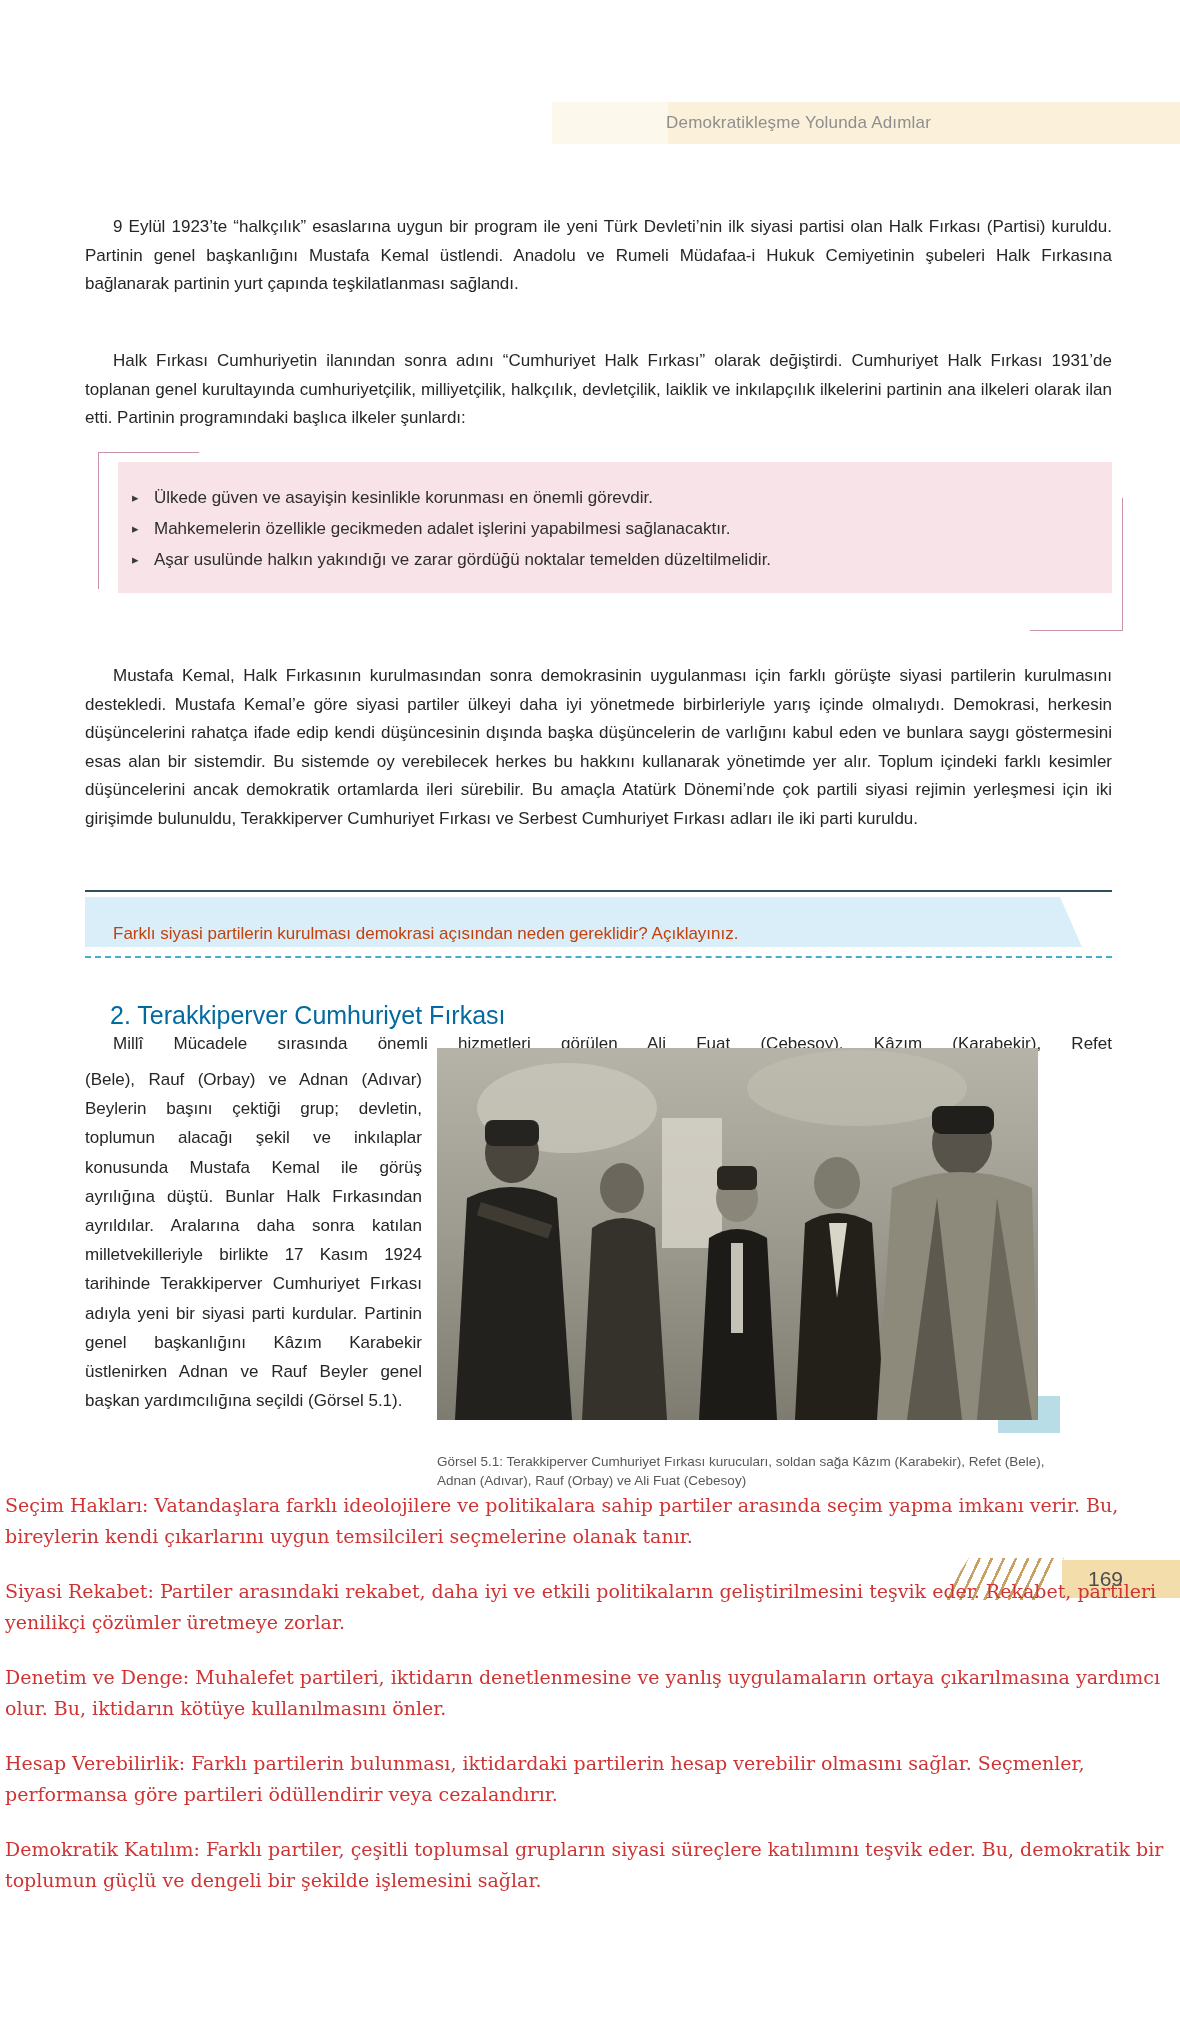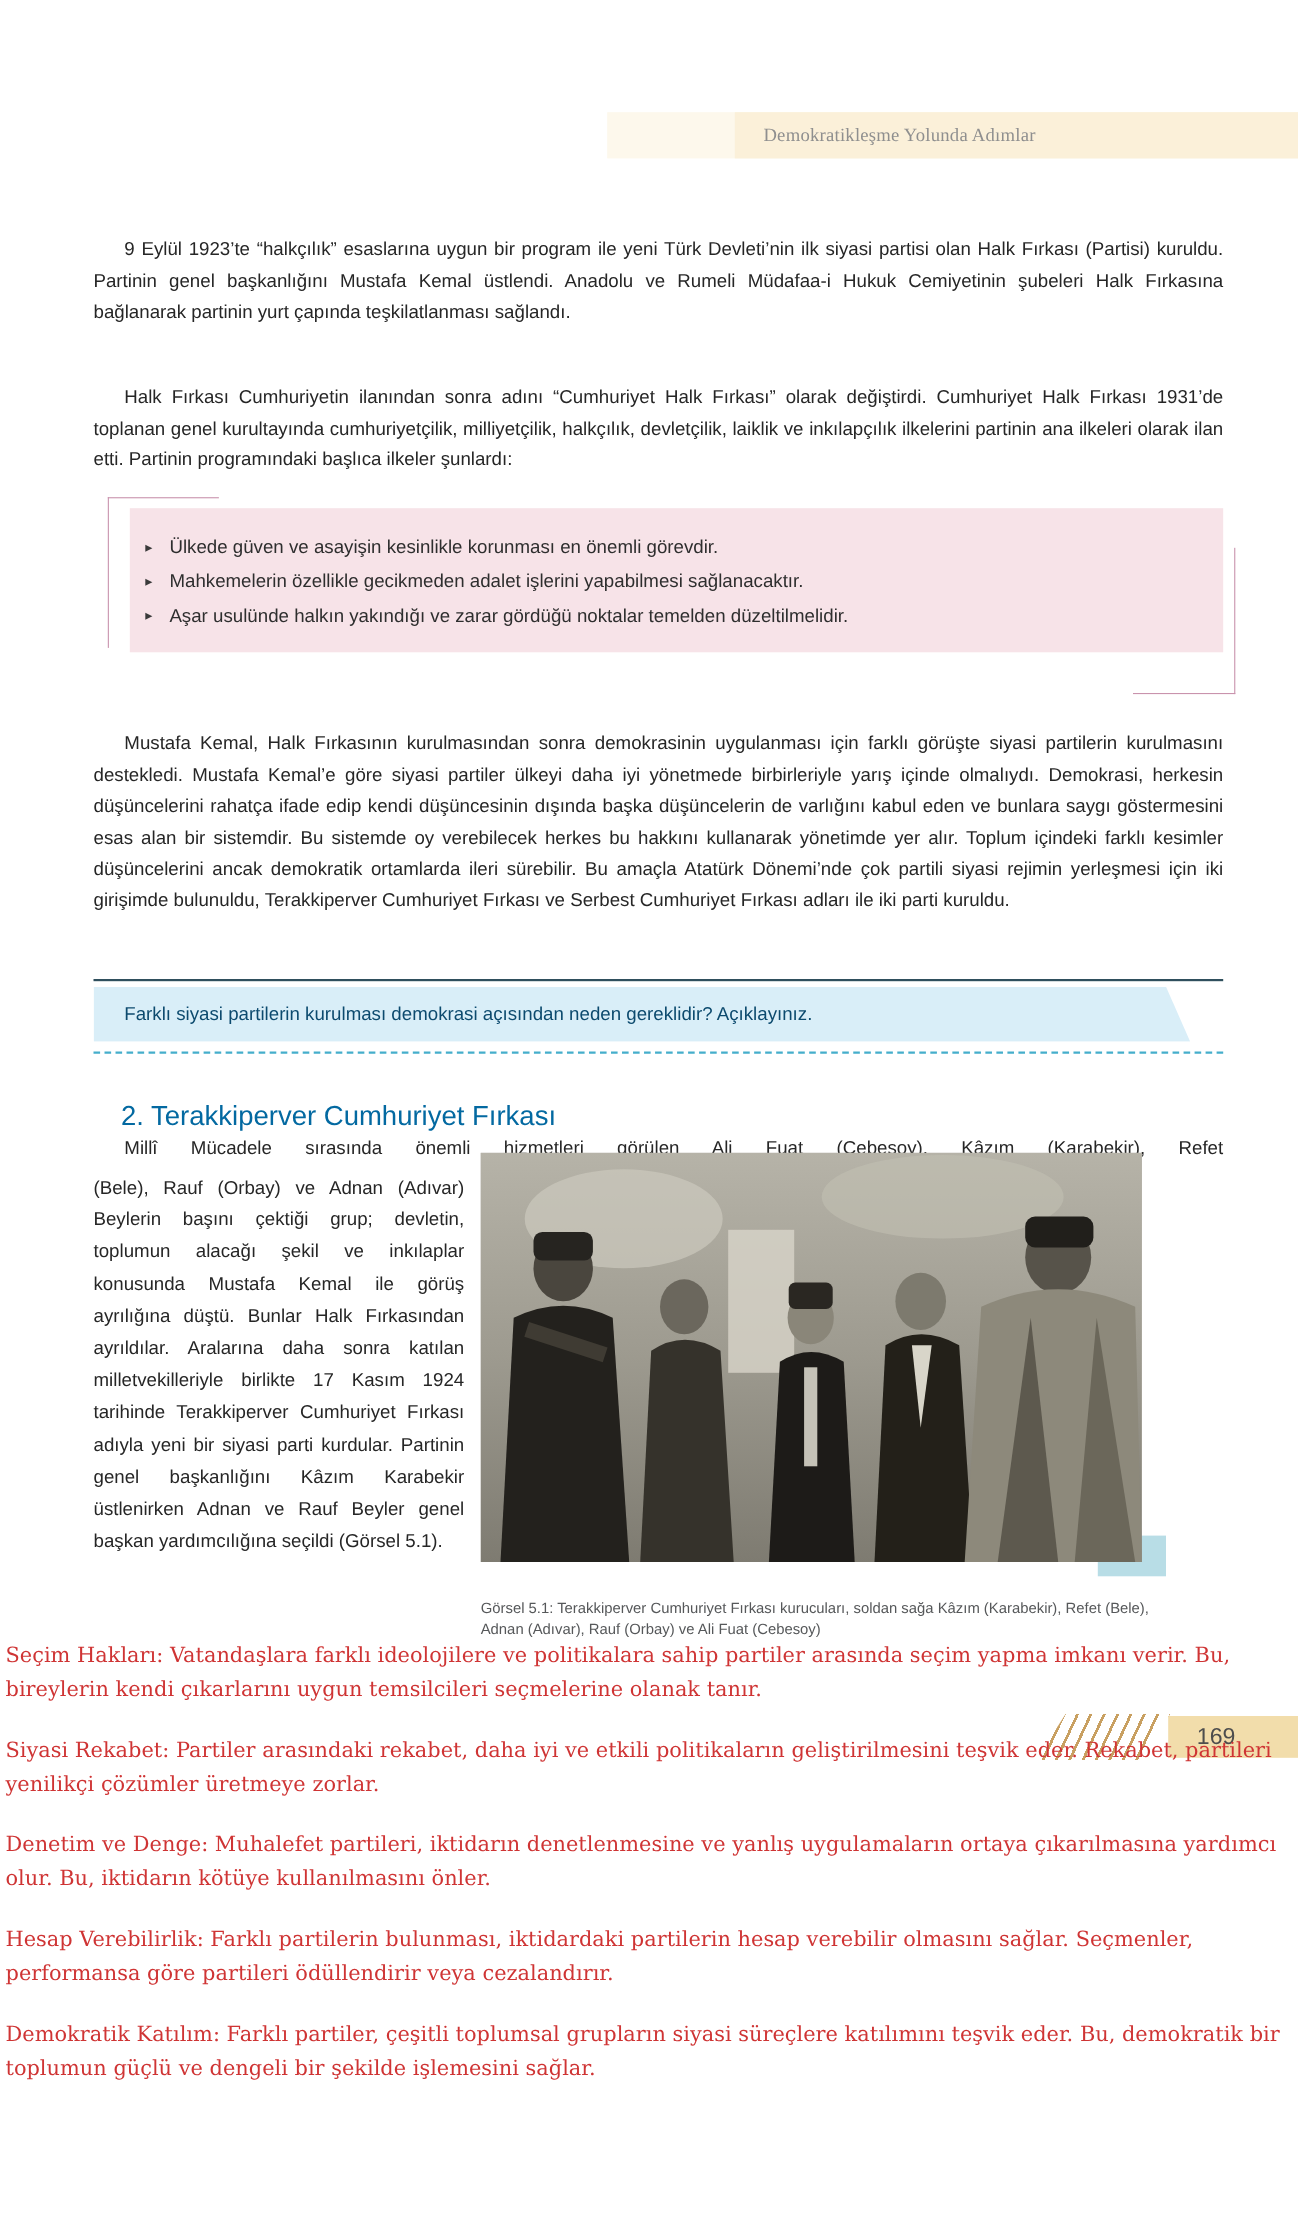--- a/index.html
+++ b/index.html
@@ -5,22 +5,22 @@
 <style>
   html,body{margin:0;padding:0;background:#ffffff;}
   .page{
     position:relative;width:1180px;height:2020px;margin:0 auto;
     background:#ffffff;overflow:hidden;
     font-family:"Liberation Sans",sans-serif;color:#262626;
   }
   
   .hdr-band-outer{position:absolute;top:102px;left:552px;width:628px;height:42px;background:#fdf8ec;}
   .hdr-band{position:absolute;top:102px;left:668px;width:512px;height:42px;background:#fbf0d9;}
-  .hdr-title{position:absolute;top:102px;left:694px;height:42px;line-height:42px;
-    font-size:17px;color:#8f8f8f;letter-spacing:.2px;font-family:Liberation Serif, serif;}
+  .hdr-title{position:absolute;top:102px;left:666px;height:42px;line-height:42px;
+    font-size:17px;color:#8f8f8f;letter-spacing:.2px;}
   
   .para{position:absolute;left:85px;width:1027px;font-size:17px;line-height:28.5px;
     text-align:justify;color:#262626;}
   .para .ind{display:inline-block;width:28px;}
   .p1{top:196px;}
   .p2{top:330px;}
   .p3{top:645px;}
   
   .bracket-tl{position:absolute;top:452px;left:98px;width:100px;height:136px;
     border-top:1.5px solid #c993ad;border-left:1.5px solid #c993ad;}
@@ -28,21 +28,21 @@
     border-right:1.5px solid #c993ad;border-bottom:1.5px solid #c993ad;}
   .pinkbox{position:absolute;top:462px;left:118px;width:994px;box-sizing:border-box;
     background:#f7e3e8;padding:20px 18px 18px 14px;}
   .pinkbox ul{margin:0;padding:0;list-style:none;}
   .pinkbox li{font-size:17px;line-height:31px;color:#2e2e2e;}
   .pinkbox .arr{display:inline-block;width:22px;color:#3a3a3a;font-size:13px;vertical-align:1px;}
   
   .topline{position:absolute;top:890px;left:85px;width:1027px;height:2px;background:#2f4f5d;}
   .bluebox{position:absolute;top:897px;left:85px;width:997px;height:50px;background:#d9eef8;
     clip-path:polygon(0 0,calc(100% - 22px) 0,100% 100%,0 100%);}
-  .bluebox span{position:absolute;left:28px;top:0;line-height:50px;font-size:17px;color:#0c4a6e;}
+  .bluebox span{position:absolute;left:28px;top:12px;line-height:50px;font-size:17px;color:#c2410c;}
   .dashline{position:absolute;top:956px;left:85px;width:1027px;height:0;
     border-top:2px dashed #45aecb;}
   
   .h2{position:absolute;top:980px;left:110px;font-size:25px;font-weight:normal;color:#0369a1;}
   .intro{position:absolute;top:1013px;left:85px;width:1027px;font-size:17px;line-height:28px;
     text-align:justify;text-align-last:justify;}
   .intro .ind{display:inline-block;width:28px;}
   .leftcol{position:absolute;top:1048px;left:85px;width:337px;font-size:17px;
     line-height:29.2px;text-align:justify;}
   

